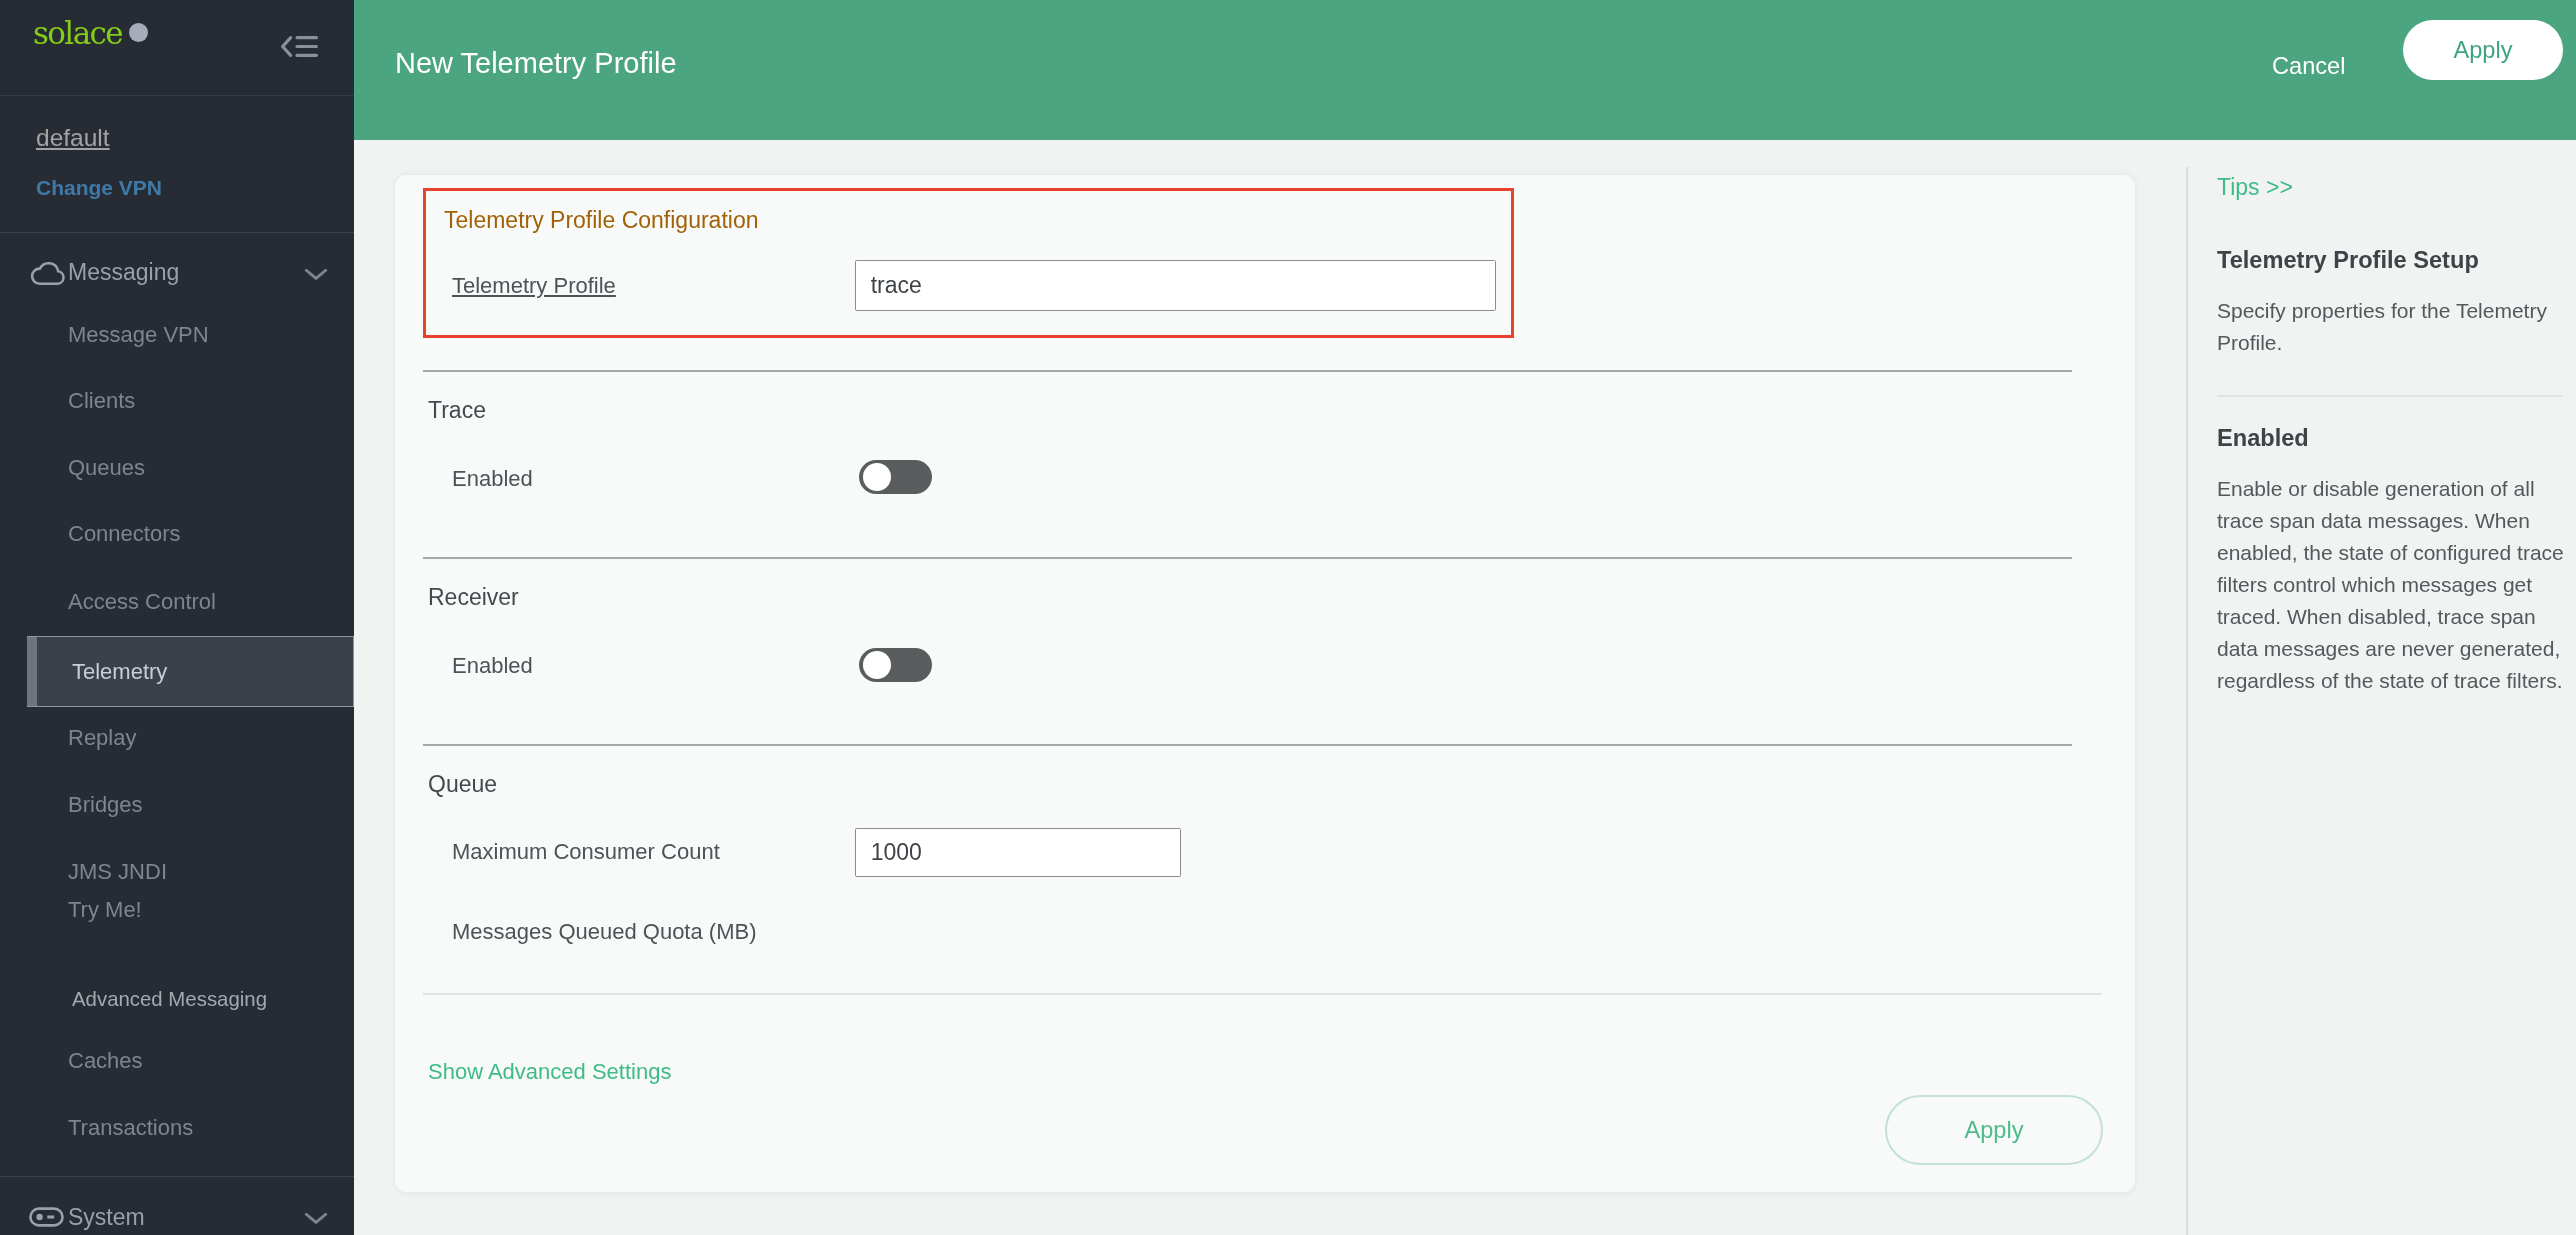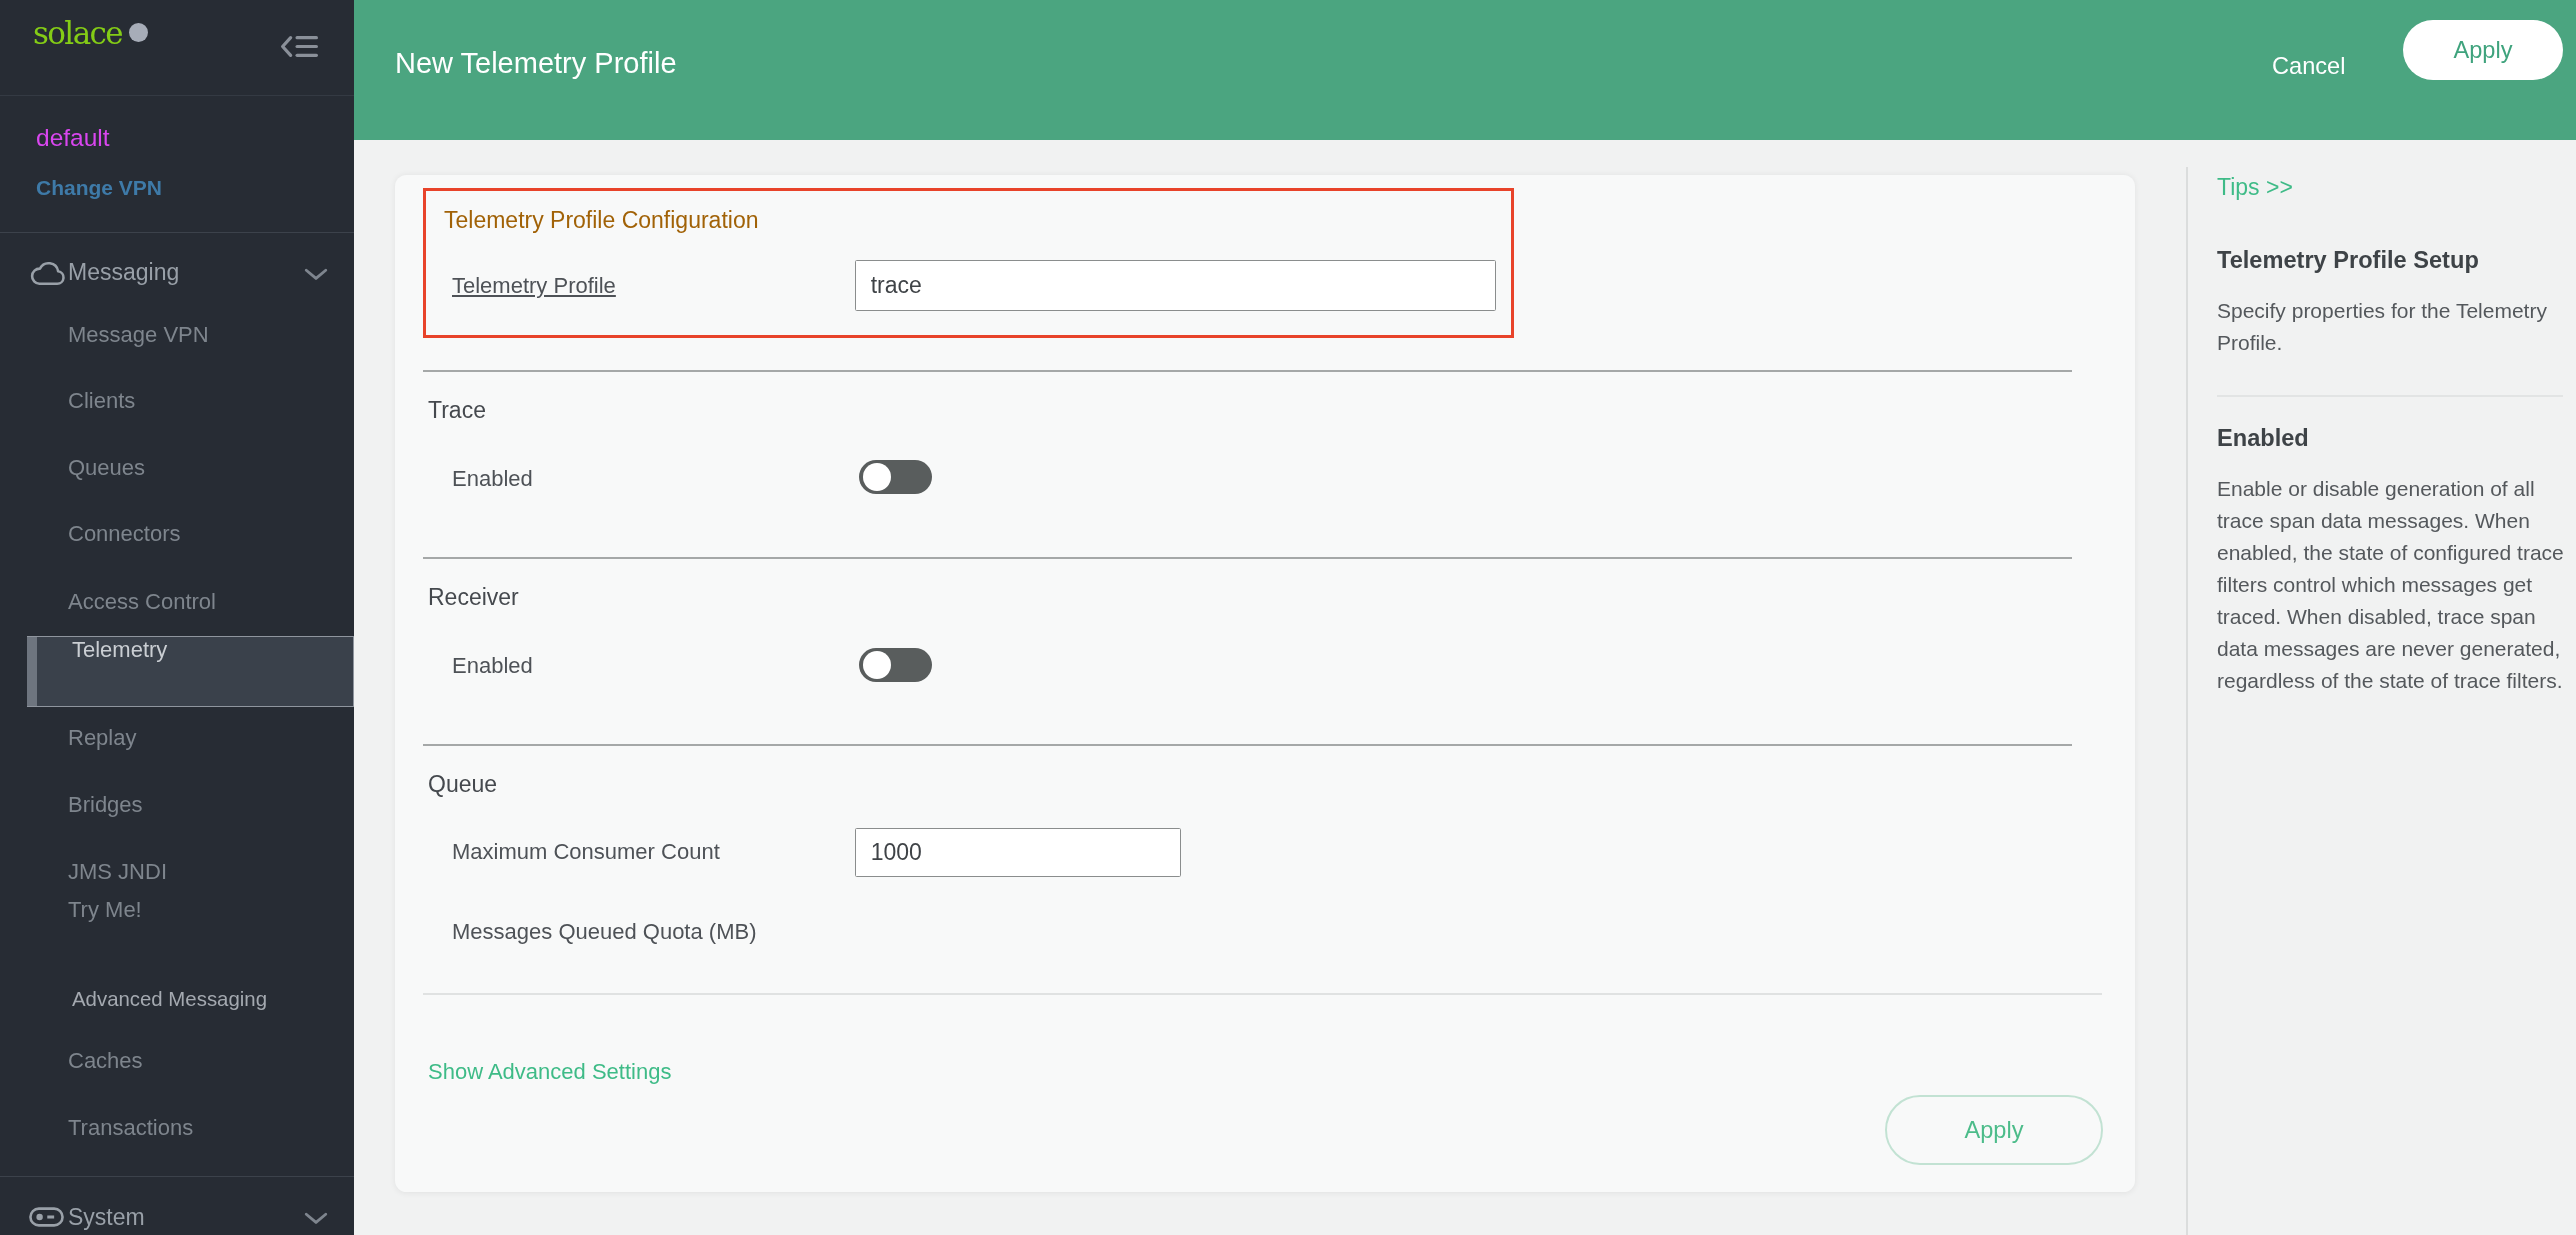--- a/index.html
+++ b/index.html
@@ -9,28 +9,28 @@
     -webkit-font-smoothing:antialiased;
   }
   
   .sidebar{position:absolute;left:0;top:0;width:354px;height:1236px;background:#272C34;z-index:5;}
   .logo-row{position:absolute;left:0;top:0;width:354px;height:95px;border-bottom:0.8px solid #343A43;}
   .logo{position:absolute;left:33px;top:14.7px;font-family:"DejaVu Serif",serif;font-weight:normal;
         font-size:31px;color:#84cc16;letter-spacing:-1.6px;}
   .logo-dot{display:inline-block;width:19.6px;height:19.6px;border-radius:50%;background:#A7ADB8;
         margin-left:6.5px;margin-bottom:1.6px;}
   .collapse-icon{position:absolute;left:279px;top:28px;cursor:pointer;}
-  .vpn-name{position:absolute;left:36px;top:124px;font-size:24.5px;color:#d946ef;}
+  .vpn-name{position:absolute;left:36px;top:124px;font-size:24.5px;color:#a3a3a3;text-decoration:underline;}
   .change-vpn{position:absolute;left:36px;top:176px;font-size:21px;font-weight:bold;color:#3E7AA8;cursor:pointer;}
   .side-div{position:absolute;left:0;width:354px;height:0.8px;background:#3C424B;}
   .nav-section-label{position:absolute;left:68px;font-size:23px;color:#99A0A8;}
   .nav-item{position:absolute;left:68px;font-size:22px;color:#7E858D;cursor:pointer;white-space:nowrap;}
   .nav-item.small{left:72px;font-size:20.4px;color:#A4A9B0;}
   .nav-selected{position:absolute;left:27px;top:636px;width:327px;height:71px;background:#3A414B;
-        border:1.6px solid #8F959E;border-left:none;box-sizing:border-box;display:flex;cursor:pointer;}
+        border:1.6px solid #8F959E;border-left:none;box-sizing:border-box;display:flex;align-items:center;cursor:pointer;}
   .nav-selected::before{content:"";position:absolute;left:0;top:0;width:9.8px;height:100%;background:#6E757F;}
   .nav-selected span{margin-left:45px;font-size:22px;color:#CACED3;}
   .chev{position:absolute;left:303px;}
   
   .topbar{position:absolute;left:354px;top:0;width:2222px;height:140px;background:#4BA580;}
   .topbar-title{position:absolute;left:41px;top:47px;font-size:29px;font-weight:500;color:#FFFFFF;}
   .cancel-btn{position:absolute;left:1912px;top:52px;font-size:23.6px;color:#FFFFFF;background:none;border:none;
         font-family:"Liberation Sans",sans-serif;cursor:pointer;}
   .apply-btn-top{position:absolute;left:2049px;top:20.4px;width:160px;height:60px;border-radius:30px;
         background:#FFFFFF;border:none;color:#3FA37D;font-size:23.6px;font-family:"Liberation Sans",sans-serif;cursor:pointer;}

